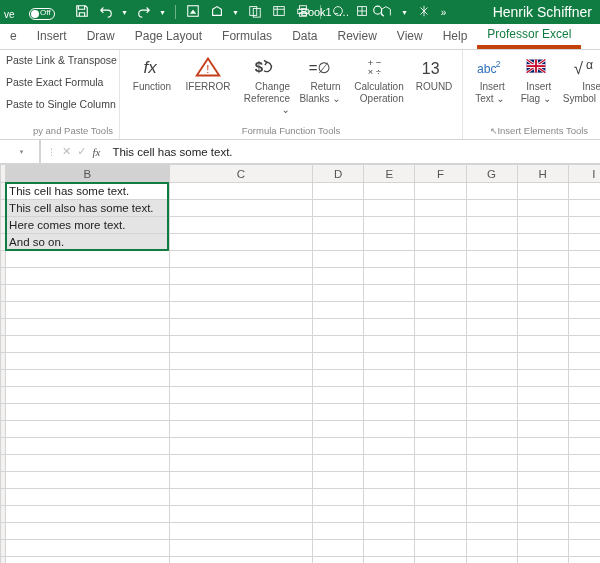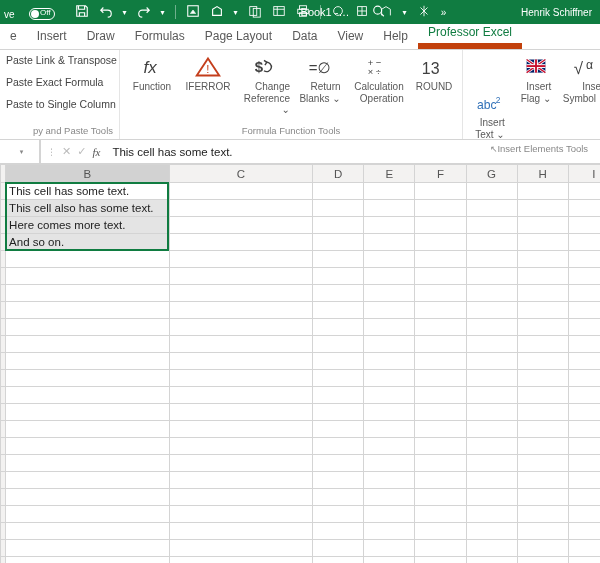--- a/index.html
+++ b/index.html
@@ -10,26 +10,26 @@
   .titlebar .left { display: flex; align-items: flex-end; gap: 14px; padding-left: 4px; }
   .titlebar .toggle { width: 26px; height: 12px; border: 1px solid #fff; border-radius: 6px; position: relative; }
   .titlebar .toggle::after { content:""; position:absolute; width:8px; height:8px; border-radius:50%; background:#fff; top:1px; left:1px; }
   .titlebar .qat { display:flex; align-items:center; gap:10px; margin-left:6px; }
   .titlebar .qat svg, .titlebar .qat .uicon { width:14px; height:14px; fill:#fff; stroke:#fff; }
   .titlebar .sep { width:1px; height:14px; background:rgba(255,255,255,0.4); }
   .titlebar .center { position:absolute; left:50%; transform:translateX(-6%); display:flex; align-items:center; gap:4px; pointer-events:none; }
   .titlebar .center .search { pointer-events:auto; }
   .titlebar .chev { font-size:8px; color:#fff; }
   .titlebar .book { font-size:11px; color:#fff; margin-left:6px; }
-  .titlebar .right { margin-left:auto; padding-right:8px; font-size:10px; }
+  .titlebar .right { margin-left:auto; padding-right:8px; font-size:14px; }
 
   
   .tabs { height: 26px; display:flex; align-items:flex-end; border-bottom:1px solid #d4d4d4; background:#fff; }
   .tab { padding: 5px 10px 6px; font-size:12px; color:#595959; cursor:pointer; }
-  .tab.active { color:#107c41; border-bottom:6px solid #c2410c; font-weight:400; padding-bottom:4px; }
+  .tab.active { color:#107c41; border-bottom:4px solid #c2410c; font-weight:400; padding-bottom:4px; }
 
   
   .ribbon { height: 90px; background:#fff; border-bottom:1px solid #d4d4d4; display:flex; font-size:10px; color:#595959; }
   .group { display:flex; flex-direction:column; border-right:1px solid #e5e5e5; padding:2px 6px 0 6px; }
   .group-body { display:flex; flex:1; align-items:flex-start; gap:4px; }
   .group-label { font-size:9.5px; color:#888; text-align:center; padding:2px 0 3px; white-space:nowrap; }
   .stackbtn { display:flex; flex-direction:column; align-items:center; justify-content:flex-start; width:52px; padding-top:3px; text-align:center; line-height:1.15; gap:2px; cursor:pointer; }
   .stackbtn .lbl { min-height:24px; display:flex; align-items:flex-start; justify-content:center;text-align:right; }
   .stackbtn svg { width:30px; height:24px; }
   .textlist { display:flex; flex-direction:column; gap:10px; padding-top:2px; }
@@ -128,23 +128,24 @@
         </svg>
     </span>
   </div>
   <div class="right">Henrik Schiffner</div>
 </div>
 
 <div class="tabs" id="tabs">
     <div class="tab">e</div>
     <div class="tab">Insert</div>
     <div class="tab">Draw</div>
+    <div class="tab">Page Layout</div>
     <div class="tab">Formulas</div>
-    <div class="tab">Page Layout</div>
     <div class="tab">Data</div>
+    <div class="tab">Review</div>
     <div class="tab">View</div>
     <div class="tab">Help</div>
     <div class="tab active">Professor Excel</div>
   </div>
 
 <div class="ribbon">
   <div class="group" style="min-width:120px;">
     <div class="group-body">
       <div class="textlist">
         <div>Paste Link &amp; Transpose</div>
@@ -199,21 +200,21 @@
             <text x="3" y="19" font-size="17" fill="#404040">13</text>
           </svg>
         <div class="lbl">ROUND</div>
       </div>
     </div>
     <div class="group-label">Formula Function Tools</div>
   </div>
 
   <div class="group">
     <div class="group-body">
-      <div class="stackbtn" style="width:42px;margin-top:36px;">
+      <div class="stackbtn" style="width:42px;">
         <svg viewBox="0 0 32 24">
             <text x="2" y="18" font-size="13" fill="#3171b8">abc</text>
             <text x="22" y="12" font-size="9" fill="#3171b8">2</text>
           </svg>
         <div class="lbl" style="white-space:pre-line;">Insert
 Text ⌄</div>
       </div>
       <div class="stackbtn" style="width:42px;">
         <svg viewBox="0 0 32 24">
             <rect x="6" y="4" width="20" height="14" fill="#012169"></rect>

